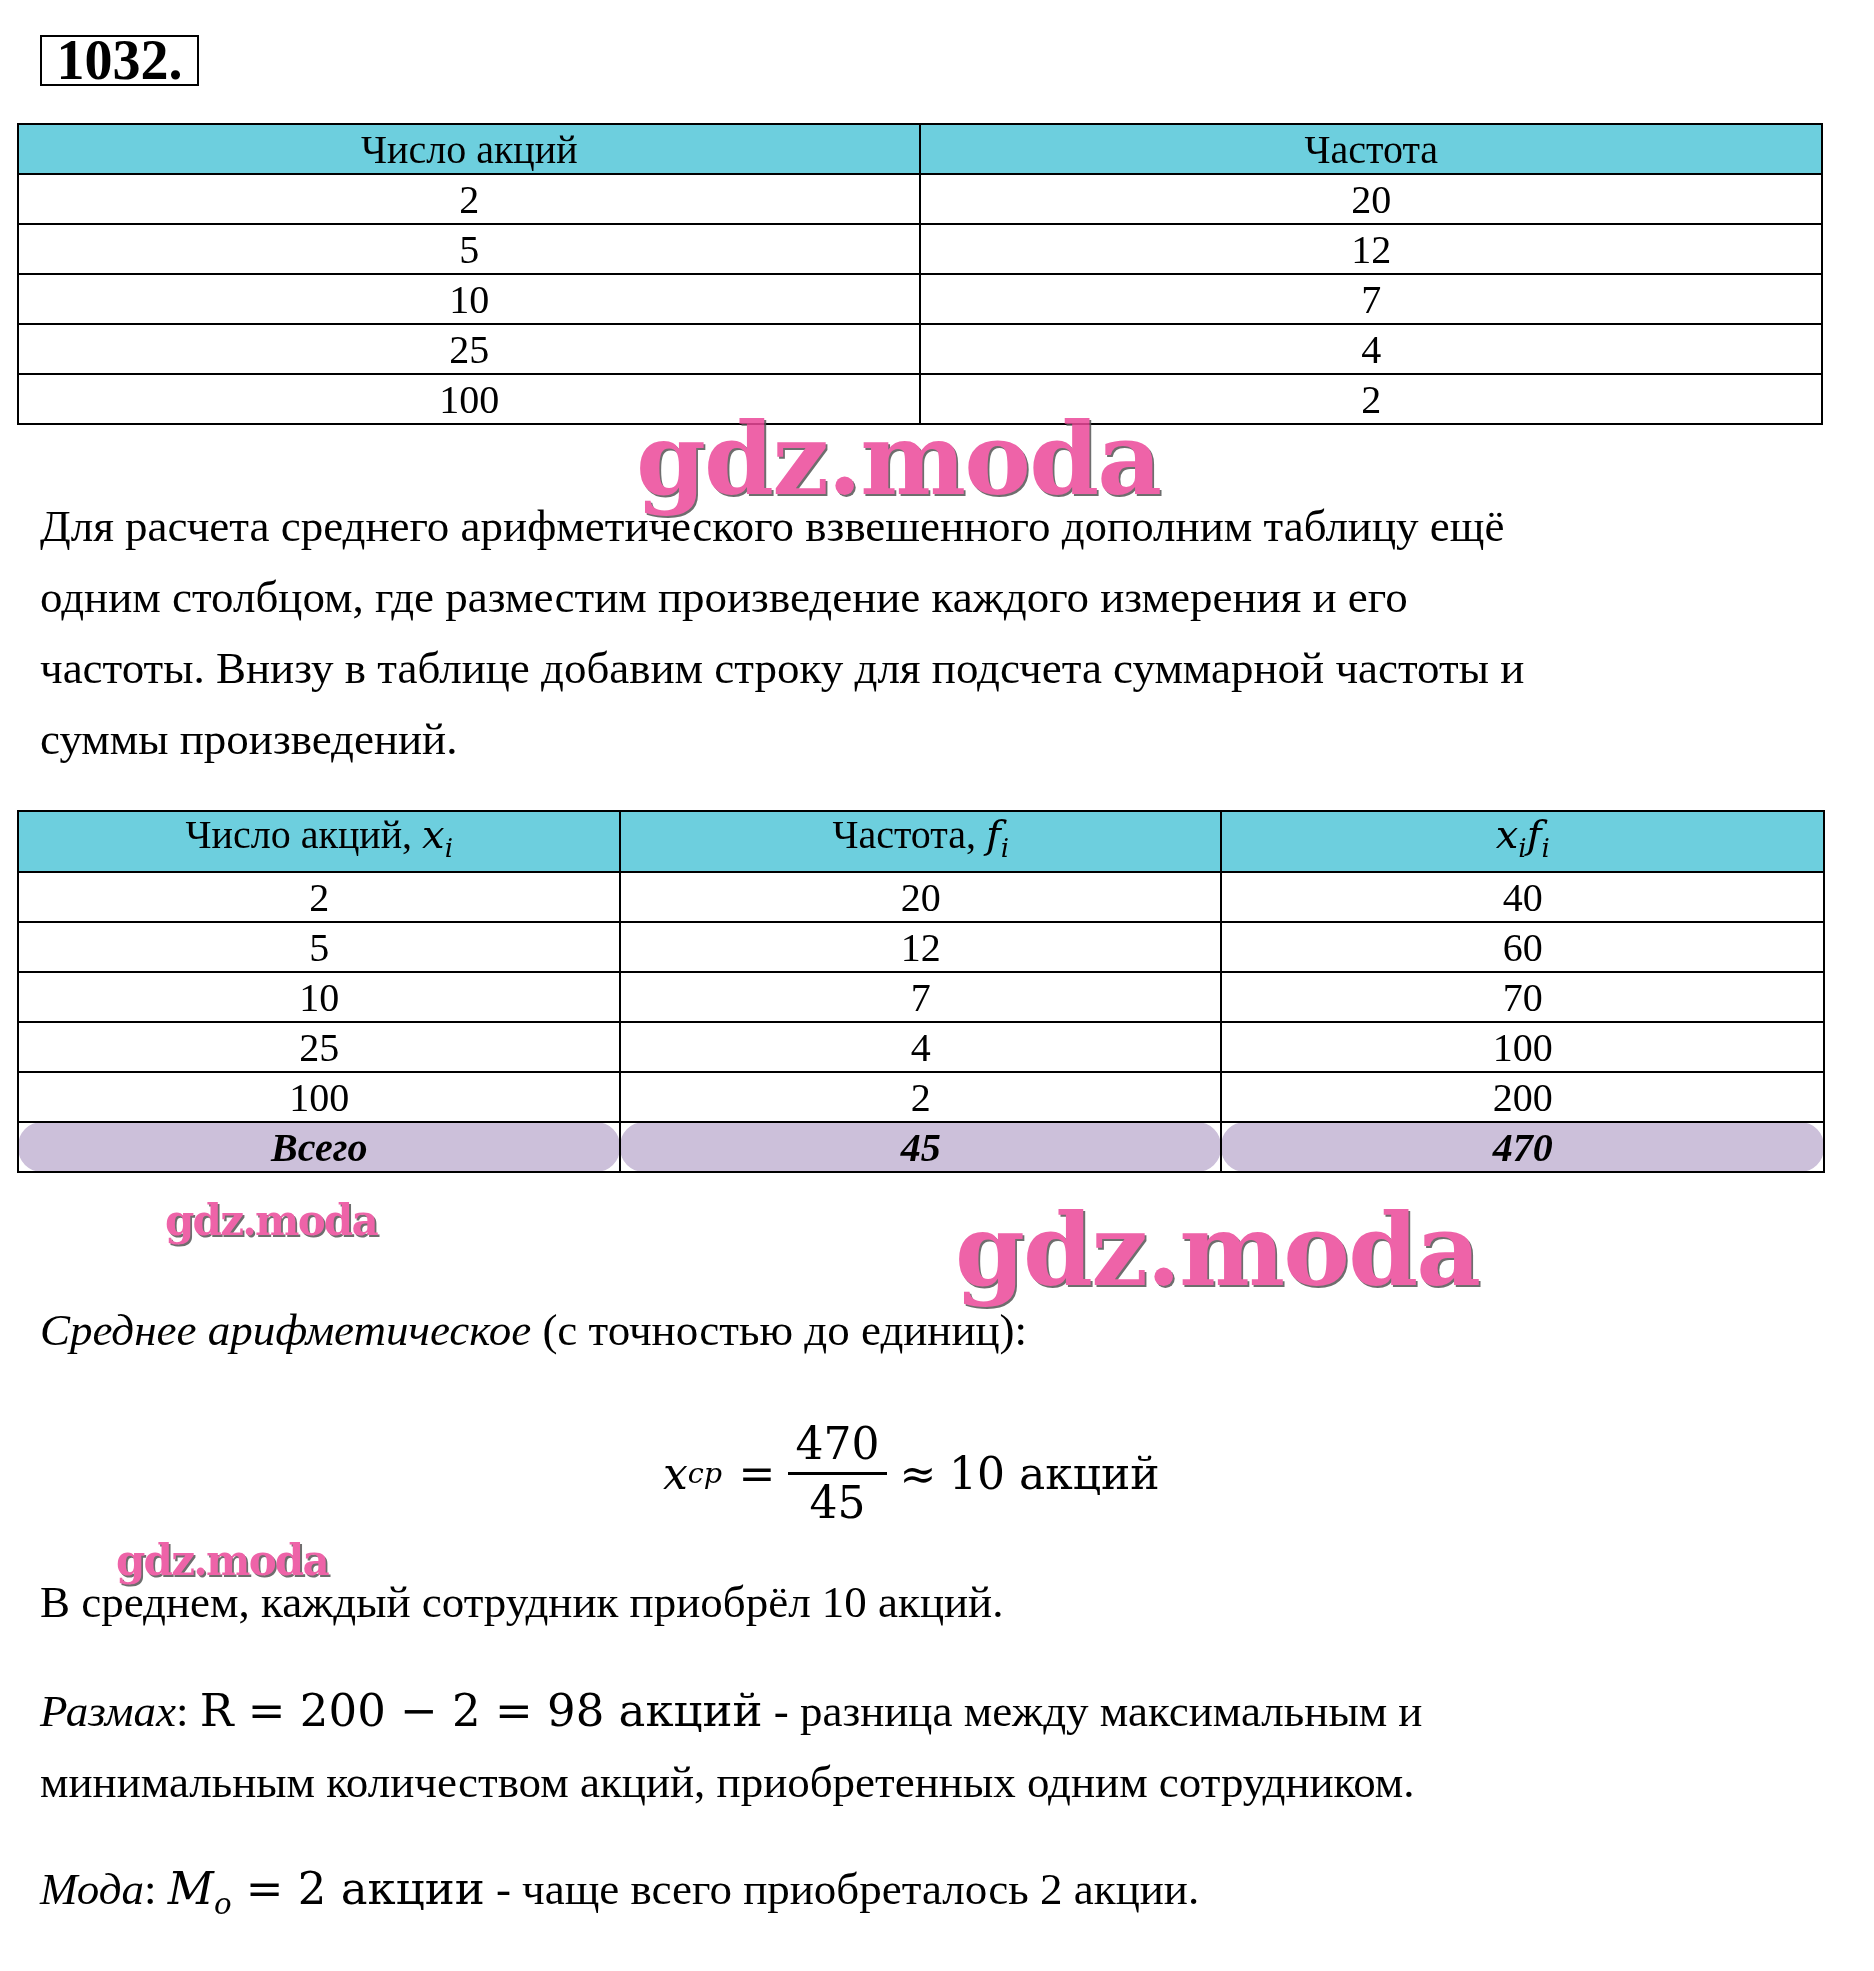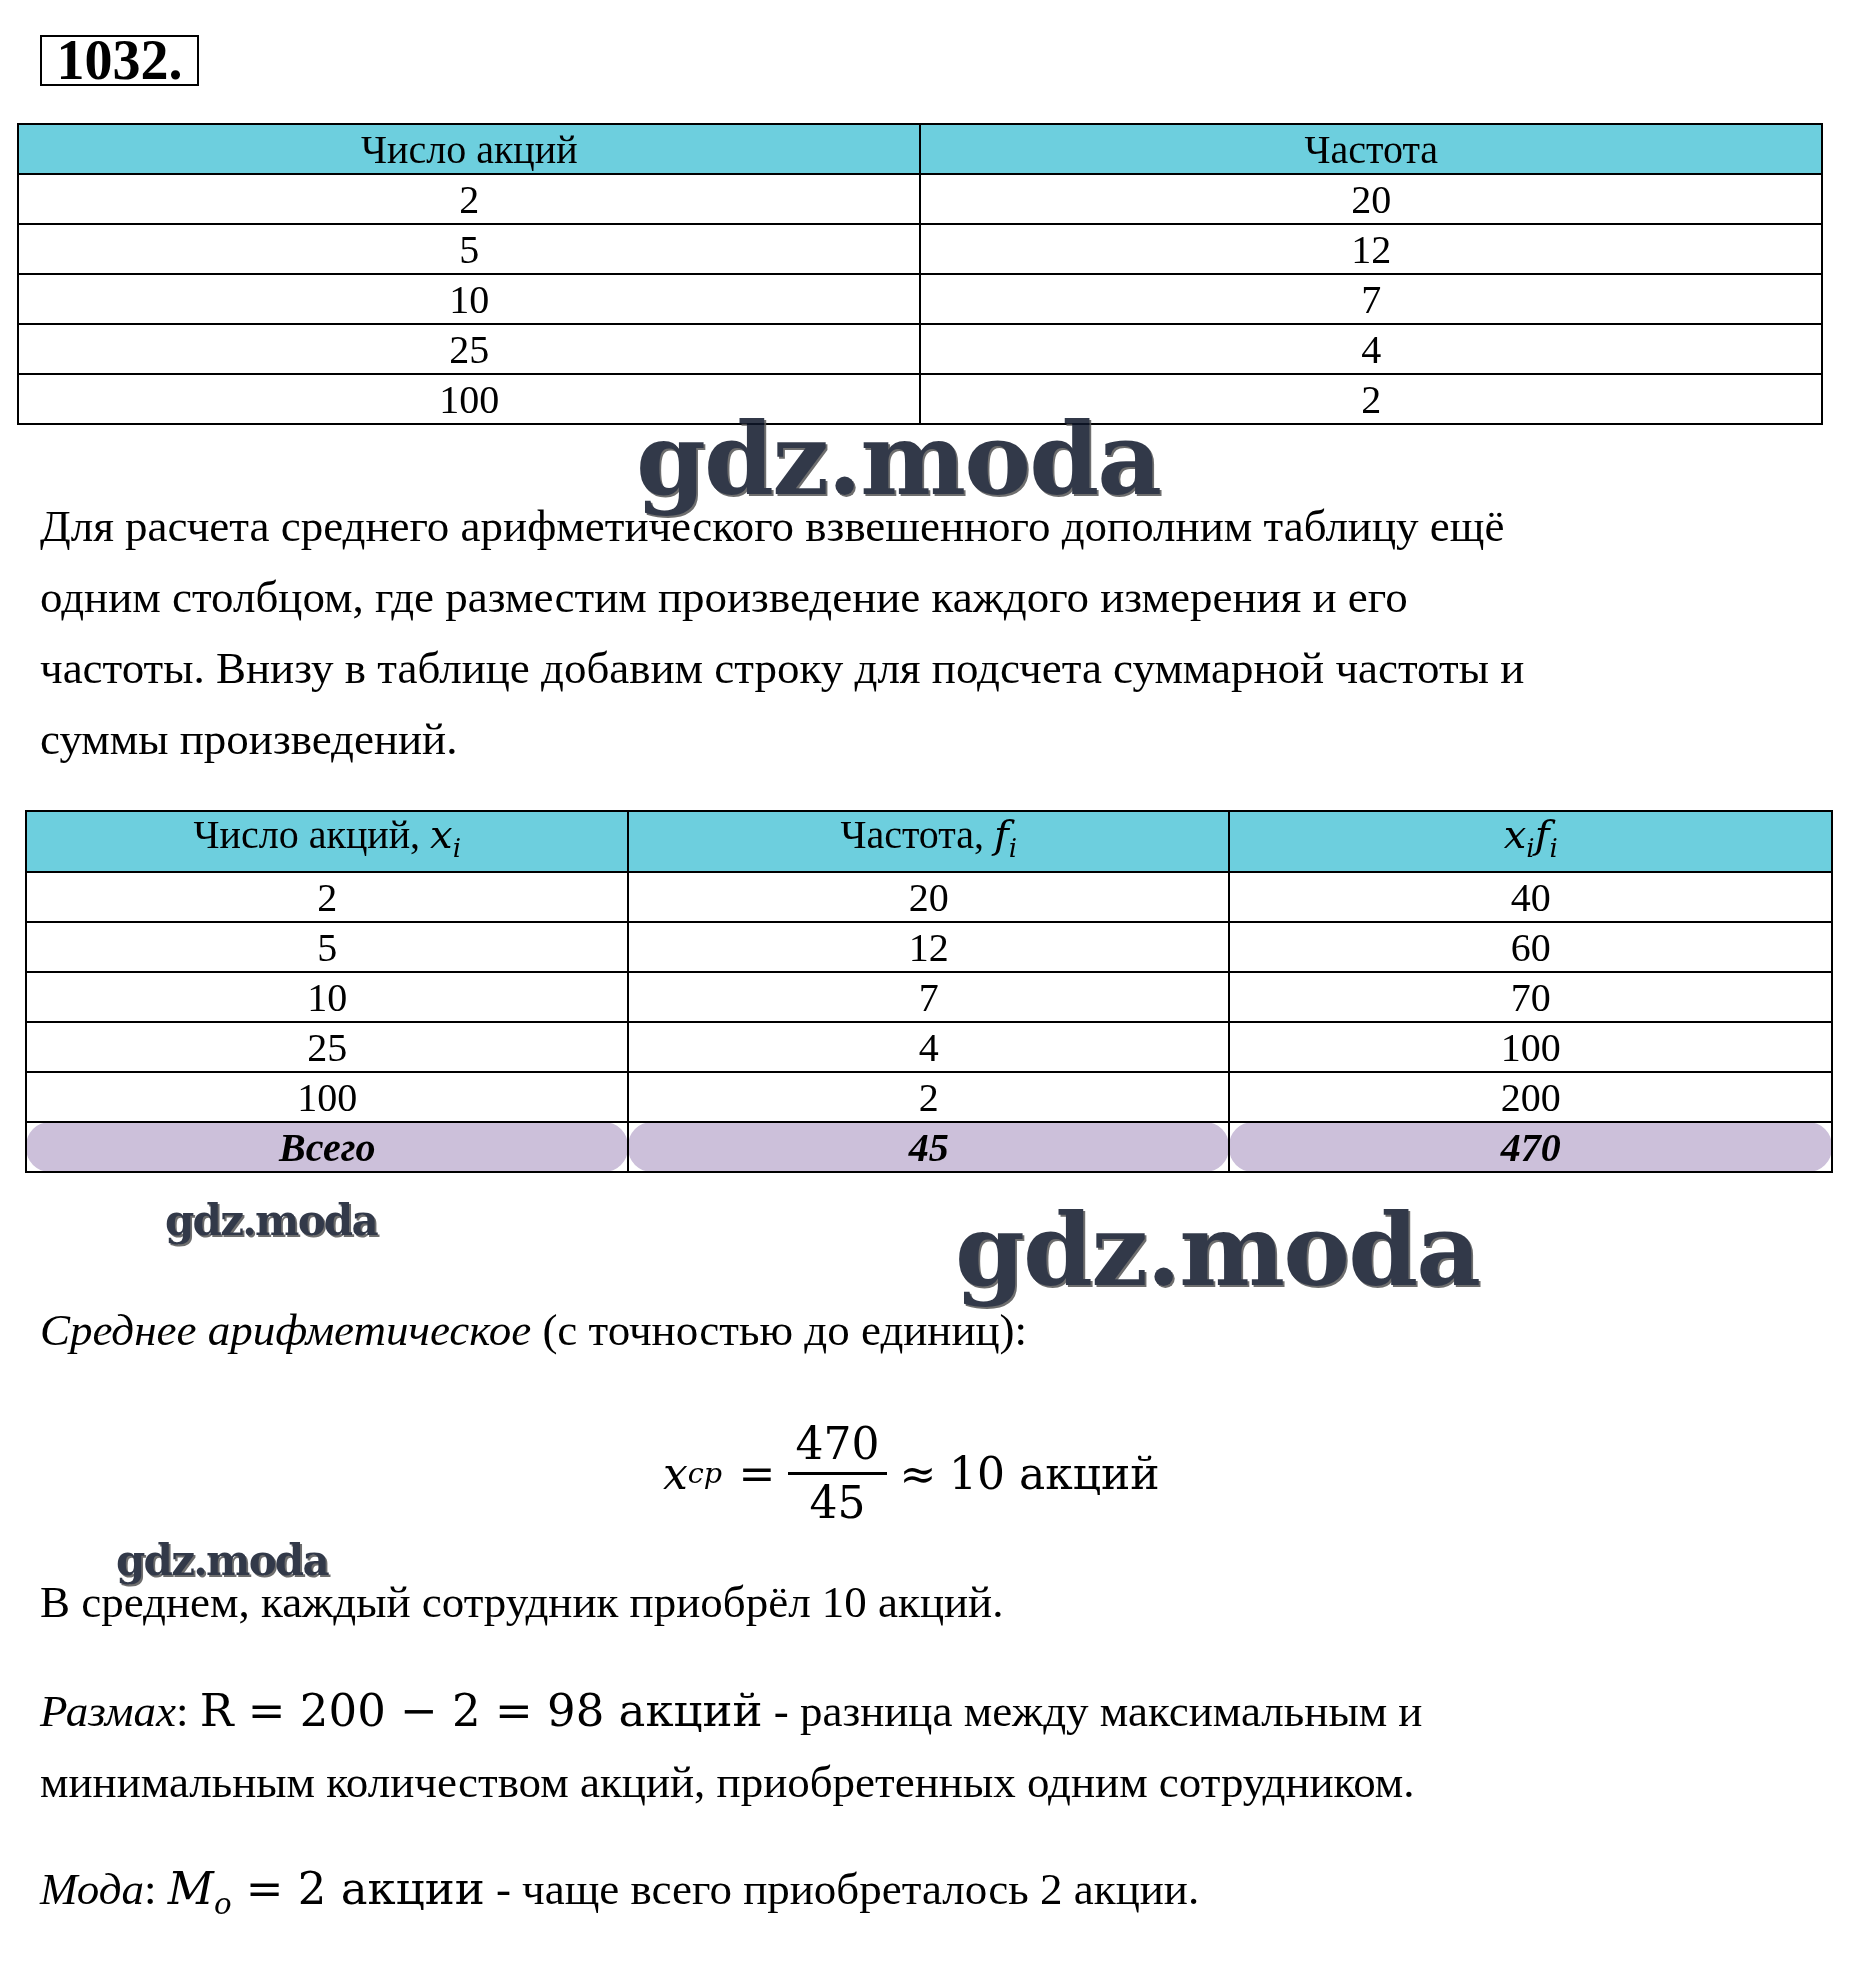--- a/index.html
+++ b/index.html
@@ -7,30 +7,30 @@
          font-family:"Liberation Serif", "DejaVu Serif", serif; color:#000; }
   .abs { position:absolute; }
   .task-number { left:40px; top:35px; width:155px; height:47px; border:2.7px solid #000;
                  font-weight:bold; font-size:56px; line-height:47px; text-align:center; }
   table { border-collapse:collapse; position:absolute; table-layout:fixed; }
   td, th { border:2.7px solid #000; text-align:center; font-weight:normal; padding:0;
            font-size:40px; line-height:45px; height:48px; }
   th { background:#6dcfde; }
   .total td { background:#ccc0da; font-weight:bold; font-style:italic;border-radius:24px; }
   #t1 { left:17.3px; top:123px; width:1806px; }
-  #t2 { left:17.3px; top:810px; width:1806px;margin-left:8px; }
+  #t2 { left:17.3px; top:810px; width:1806px; }
   .para { left:40px; font-size:45px; line-height:71px; width:1800px; }
   .it { font-style:italic; }
   .math { font-family:"DejaVu Serif", serif; }
   .sub { font-size:0.65em; vertical-align:-0.35em; font-style:italic; }
   .formula { left:663px; top:1405px; height:136px; display:flex; align-items:center; font-size:44px; }
   .frac { display:inline-flex; flex-direction:column; align-items:center; margin:0 12.7px; }
   .frac .num { border-bottom:3.6px solid #000; padding:0 7.3px; line-height:56px; }
   .frac .den { line-height:56px; }
-  .watermark { color:#0f172a; font-weight:bold; font-family:"DejaVu Serif", serif;
+  .watermark { color:#ec4899; font-weight:bold; font-family:"DejaVu Serif", serif;
                text-shadow:1.8px 1.8px 0 #555; opacity:0.85; letter-spacing:-1.8px; }
 </style>
 </head>
 <body>
 
 <div class="abs task-number">1032.</div>
 
 <table id="t1">
   <tbody>
       <tr>

